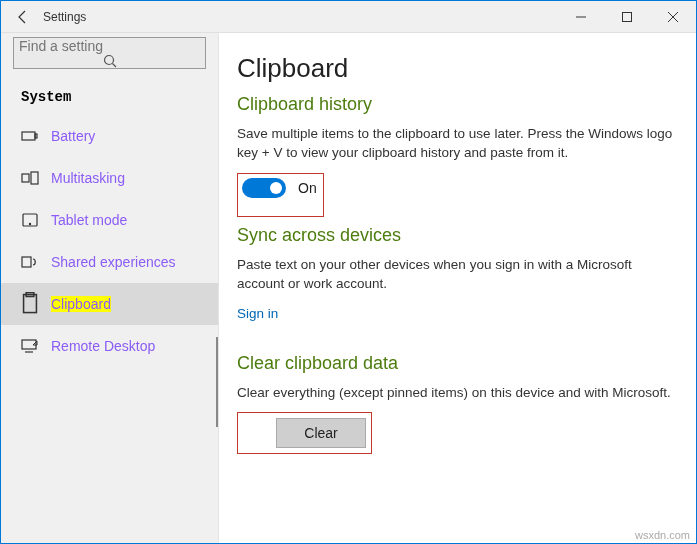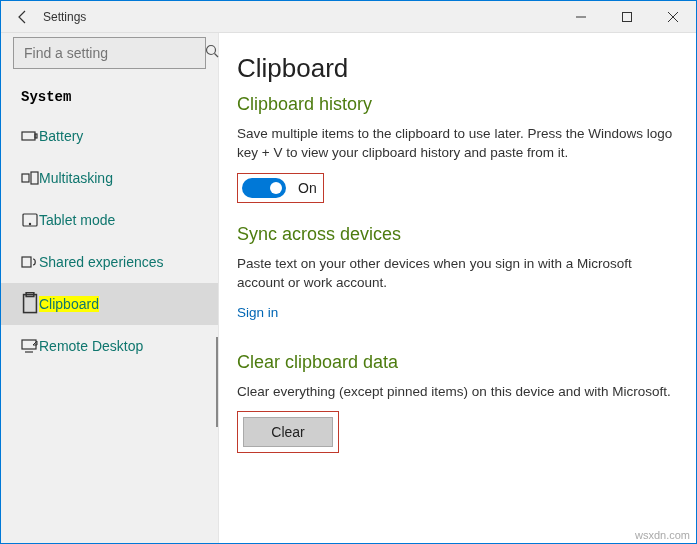--- a/index.html
+++ b/index.html
@@ -11,44 +11,44 @@
   .tb-title { font-size: 12px; color: #333; }
   .tb-spacer { flex: 1; }
   .win-btn { width: 46px; height: 32px; display: flex; align-items: center; justify-content: center; font-size: 10px; }
   .win-btn svg { width: 10px; height: 10px; }
   
   .main { display: flex; height: calc(100% - 32px); }
   
   .sidebar { width: 218px; background: #f0f0f0; border-right: 1px solid #e5e5e5; padding-top: 4px; position: relative; }
   .home-row { display: flex; align-items: center; gap: 14px; padding: 10px 20px 12px 20px; }
   .home-row .lbl { font-size: 14px; color: #333; }
-  .search-wrap { margin: 0 12px 20px 12px; border: 1px solid #999; background: #eaeaea; height: 32px; display: flex; align-items: center; padding: 0 10px; }
+  .search-wrap { margin: 0 12px 20px 12px; border: 1px solid #999; background: #eaeaea; height: 32px; display: flex; align-items: center; padding: 0 10px; flex-direction: column; }
   .search-wrap input { flex: 1; border: none; background: transparent; font-size: 14px; color: #666; outline: none; }
   .search-wrap .sicon { color: #555; }
   .group-title { font-weight: 600; font-size: 14px; padding: 0 20px 10px 20px; color: #000; font-family: Liberation Mono, monospace; }
   .nav { list-style: none; }
-  .nav li { display: flex; align-items: center; gap: 0; padding: 12px 20px; font-size: 14px; color: #0f766e; }
+  .nav li { display: flex; align-items: center; gap: 12px; padding: 12px 20px; font-size: 14px; color: #8b5cf6; }
   .nav li.sel { background: #d9d9d9; }
   .nav li.sel .lbl { background: #ffff00; }
   .nav .ico { width: 18px; height: 18px; display: flex; align-items: center; justify-content: center; color: #333; }
   .scroll-marker { position: absolute; right: 0; top: 304px; width: 2px; height: 90px; background: #888; }
   
   .content { flex: 1; padding: 20px 14px 0 18px; overflow: hidden; }
   .page-title { font-size: 26px; font-weight: 400; margin-bottom: 10px; color: #222; }
   .sec-head { font-size: 18px; font-weight: 400; margin-top: 6px; margin-bottom: 10px; color: #4d7c0f; }
   .sec-desc { font-size: 13.5px; color: #333; line-height: 1.4; margin-bottom: 10px; }
   .link { font-size: 13.5px; color: #0066b4; margin-bottom: 18px; display: inline-block; }
   
-  .toggle-row { display: flex; align-items: center; gap: 12px; margin-bottom: 21px; border: 1px solid #c0392b; padding: 4px 6px 4px 4px; width: fit-content; }
+  .toggle-row { display: flex; align-items: center; gap: 12px; margin-bottom: 8px; border: 1px solid #c0392b; padding: 4px 6px 18px 4px; width: fit-content; }
   .toggle { width: 44px; height: 20px; background: #0078d7; border-radius: 10px; position: relative; }
   .toggle .knob { position: absolute; width: 12px; height: 12px; background: #fff; border-radius: 50%; top: 4px; right: 4px; }
   .toggle-lbl { font-size: 14px; color: #222; }
   
   .clear-wrap { border: 1px solid #c0392b; padding: 5px; width: fit-content; }
-  .clear-btn { width: 90px; height: 30px; background: #cfcfcf; border: 1px solid #aaa; font-size: 14px; color: #222; display: flex; align-items: center; justify-content: center; }
+  .clear-btn { width: 90px; height: 30px; background: #cfcfcf; border: 1px solid #aaa; font-size: 14px; color: #222; display: flex; align-items: center; justify-content: center; margin-left: 33px; }
   
   .attribution { position: absolute; right: 6px; bottom: 2px; font-size: 11px; color: #aaa; }
 </style>
 </head>
 <body>
 
 <div class="titlebar">
   <div class="tb-left">
     <span class="tb-back">
       <svg viewBox="0 0 16 16" stroke="#333" stroke-width="1.2" fill="none">

